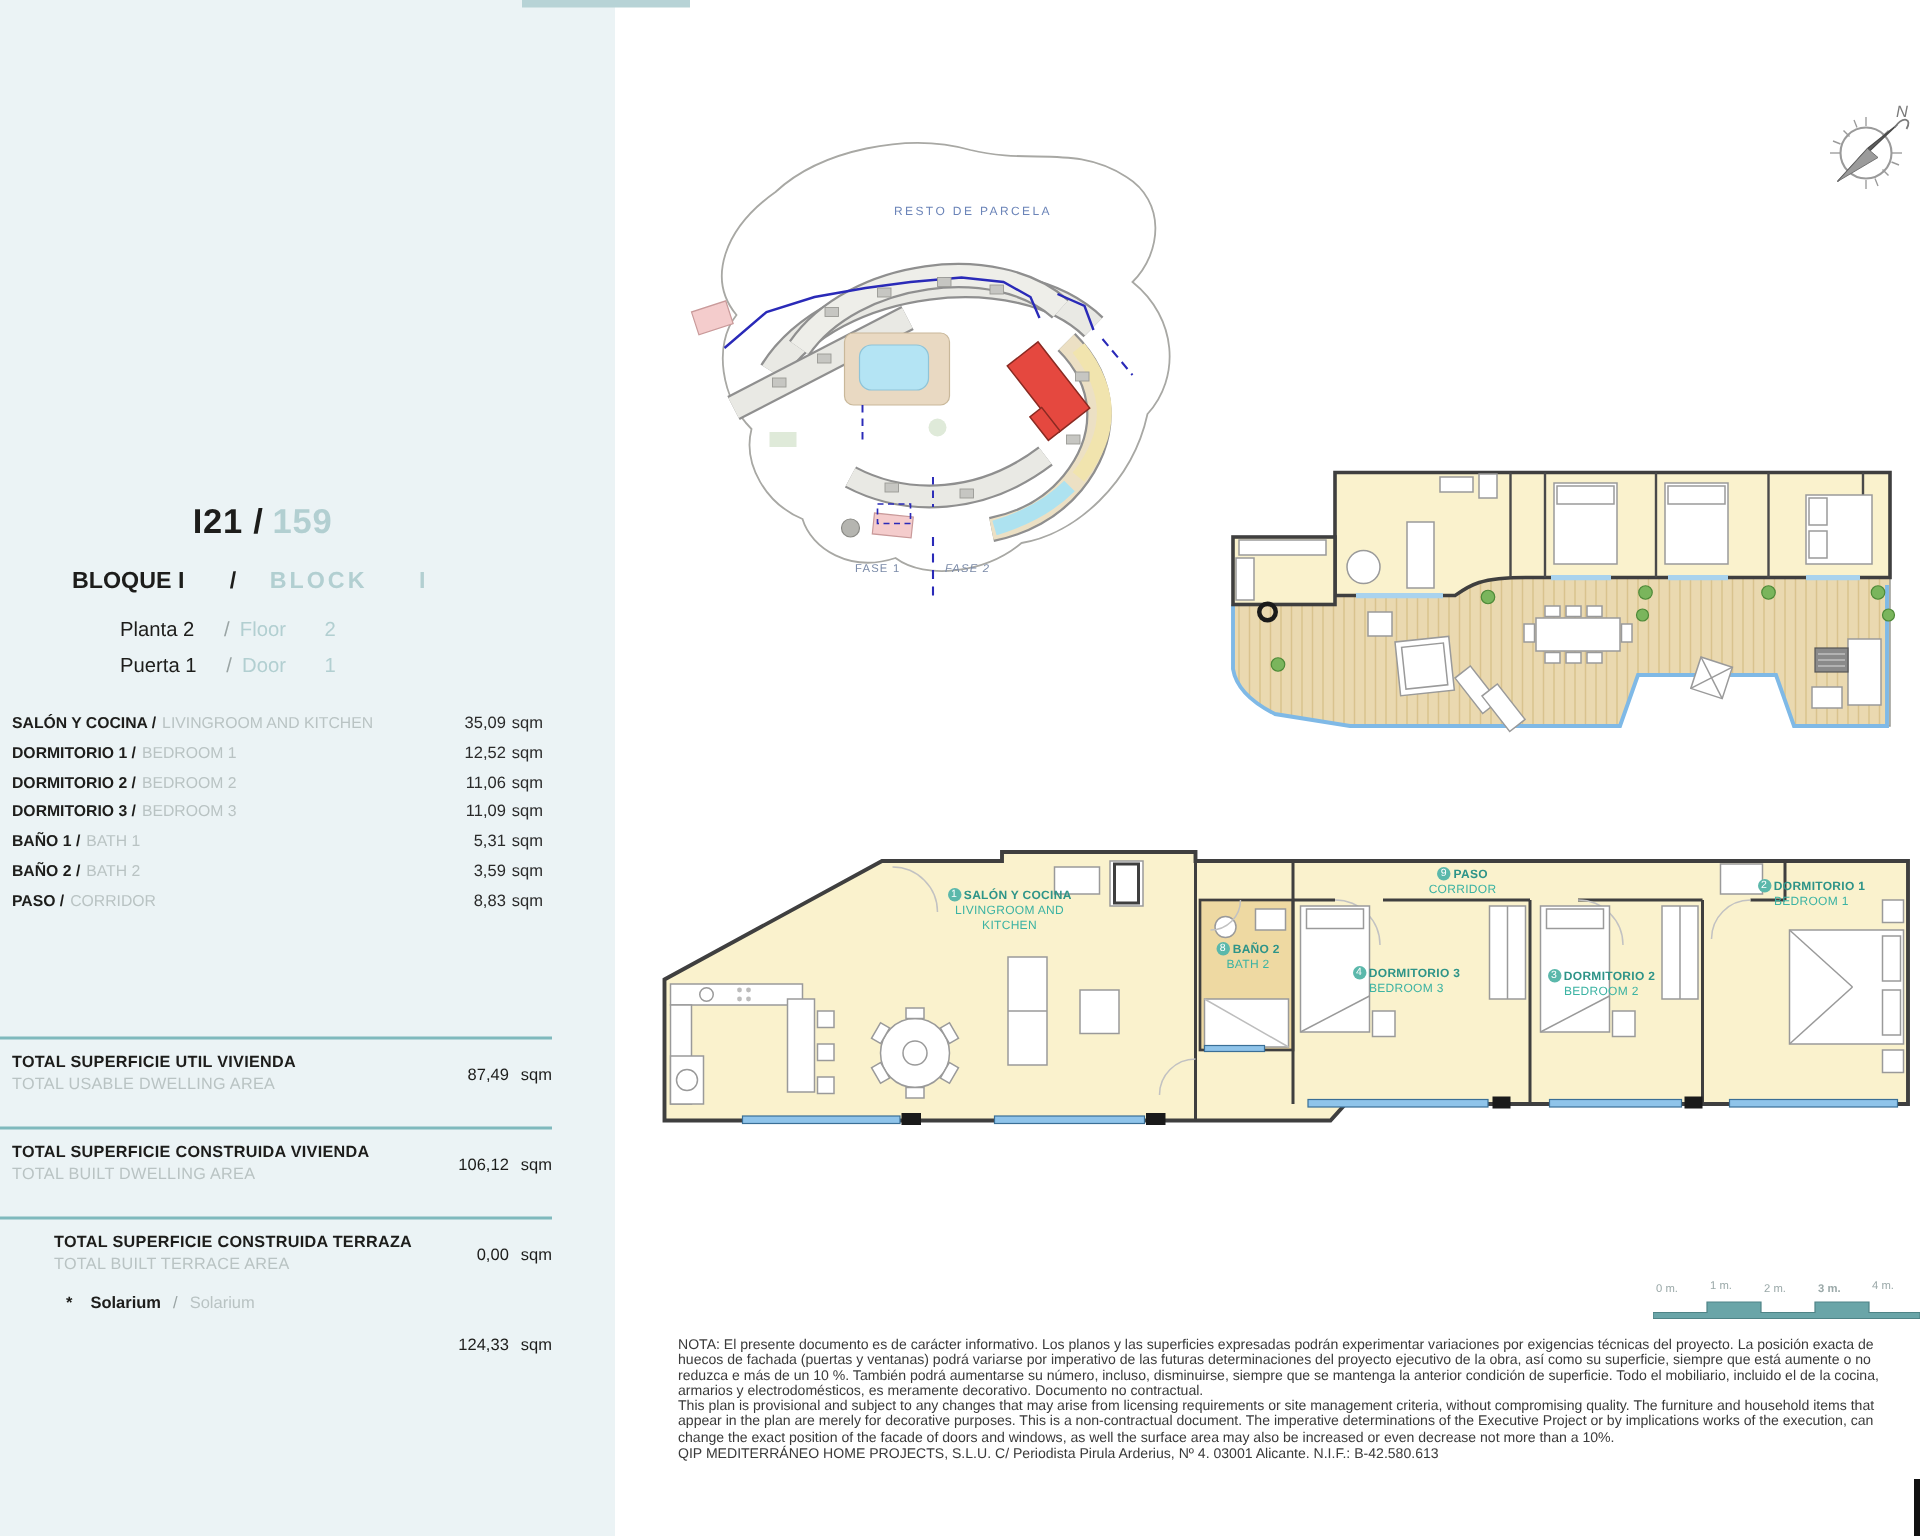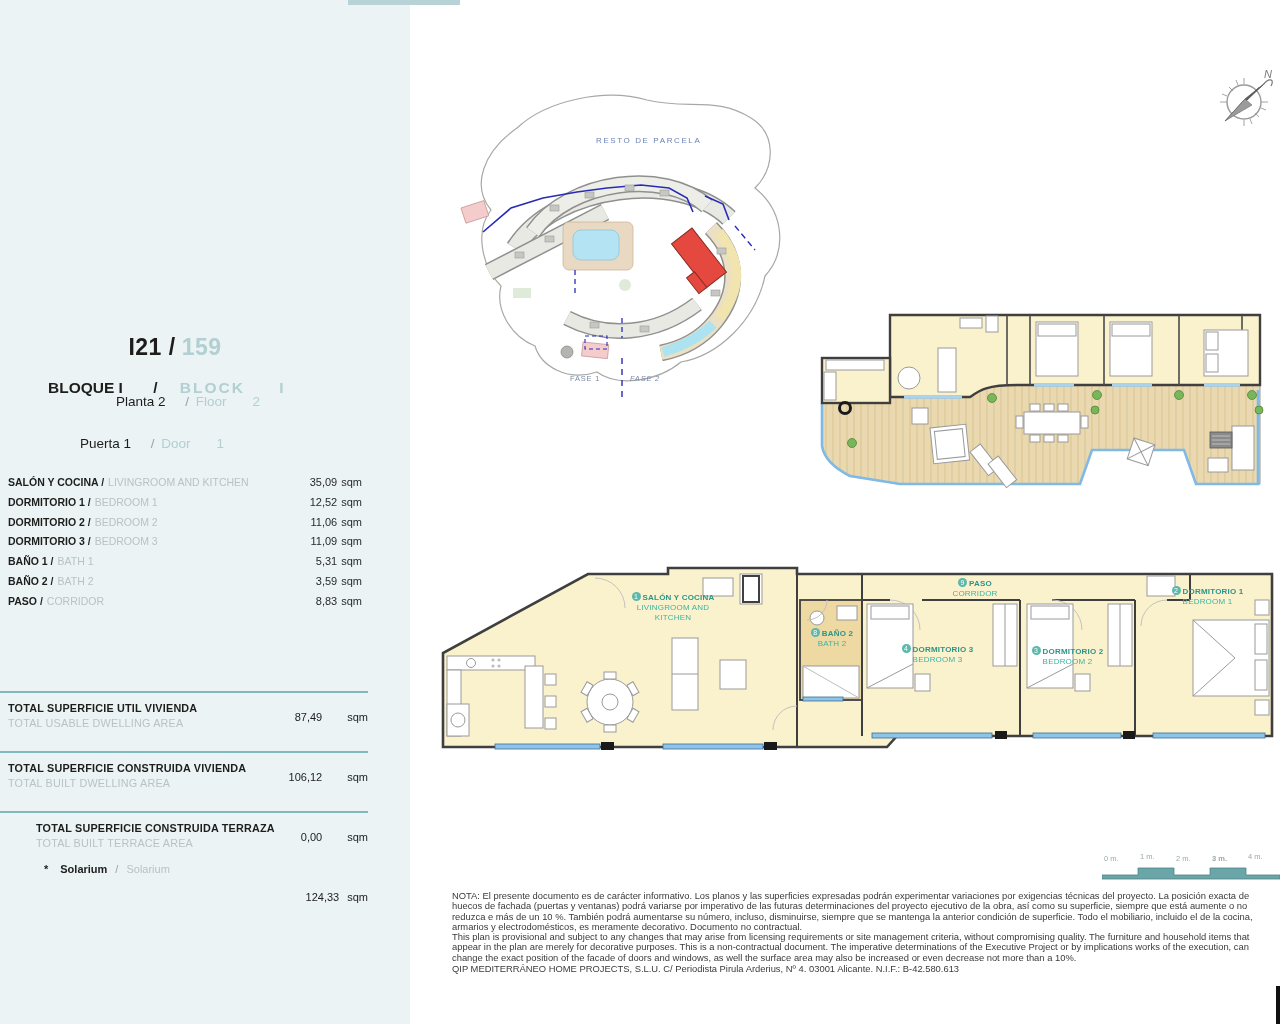--- a/index.html
+++ b/index.html
@@ -29,21 +29,21 @@
   .room-es{font-weight:bold;font-size:10.5px;white-space:nowrap;}
   .room-en{font-size:10.5px;color:#b9c3c3;margin-left:4px;white-space:nowrap;flex:1;}
   .room-num{font-size:11px;color:#2a2a2a;text-align:right;min-width:40px;}
   .room-unit{font-size:11px;color:#2a2a2a;margin-left:4px;}
 
   .totals{left:0;top:691px;width:368px;}
   .tot-block{border-top:2px solid #7fb9bd;padding:9px 0 0 8px;height:49px;position:relative;}
   .tot-block.last{height:96px;padding-left:36px;}
   .tot-es{font-weight:bold;font-size:10.8px;letter-spacing:.2px;}
   .tot-en{font-size:10.8px;color:#b9c3c3;margin-top:3px;letter-spacing:.2px;}
-  .tot-val{position:absolute;right:0;top:18px;display:flex;align-items:baseline;gap:17px;}
+  .tot-val{position:absolute;right:0;top:18px;display:flex;align-items:baseline;}
   .tot-num{font-size:11px;text-align:right;min-width:46px;}
   .tot-unit{font-size:11px;margin-left:8px;}
   .sol-row{margin-top:14px;display:flex;align-items:baseline;padding-left:8px;}
   .sol-star{font-weight:bold;font-size:11px;}
   .sol-es{font-weight:bold;font-size:11px;margin-left:12px;}
   .sol-slash{font-size:11px;color:#9aa4a4;margin-left:8px;}
   .sol-en{font-size:11px;color:#b9c3c3;margin-left:8px;}
   .sol-val{position:absolute;right:0;top:78px;display:flex;align-items:baseline;}
 
   
@@ -77,21 +77,21 @@
   <span>I21 /</span><span class="unit-num">159</span>
 </div>
 
 <div class="abs block-line">
   <span>BLOQUE I</span>
   <span class="block-slash">/</span>
   <span class="block-en">BLOCK</span>
   <span class="block-en-num">I</span>
 </div>
 
-<div class="abs pp-line" style="top:394px;margin-left:36px;">
+<div class="abs pp-line" style="top:412px;">
   <span>Planta 2</span>
   <span class="pp-slash">/</span>
   <span class="pp-en">Floor</span>
   <span class="pp-num">2</span>
 </div>
 <div class="abs pp-line" style="top:436px;">
   <span>Puerta 1</span>
   <span class="pp-slash">/</span>
   <span class="pp-en">Door</span>
   <span class="pp-num">1</span>

